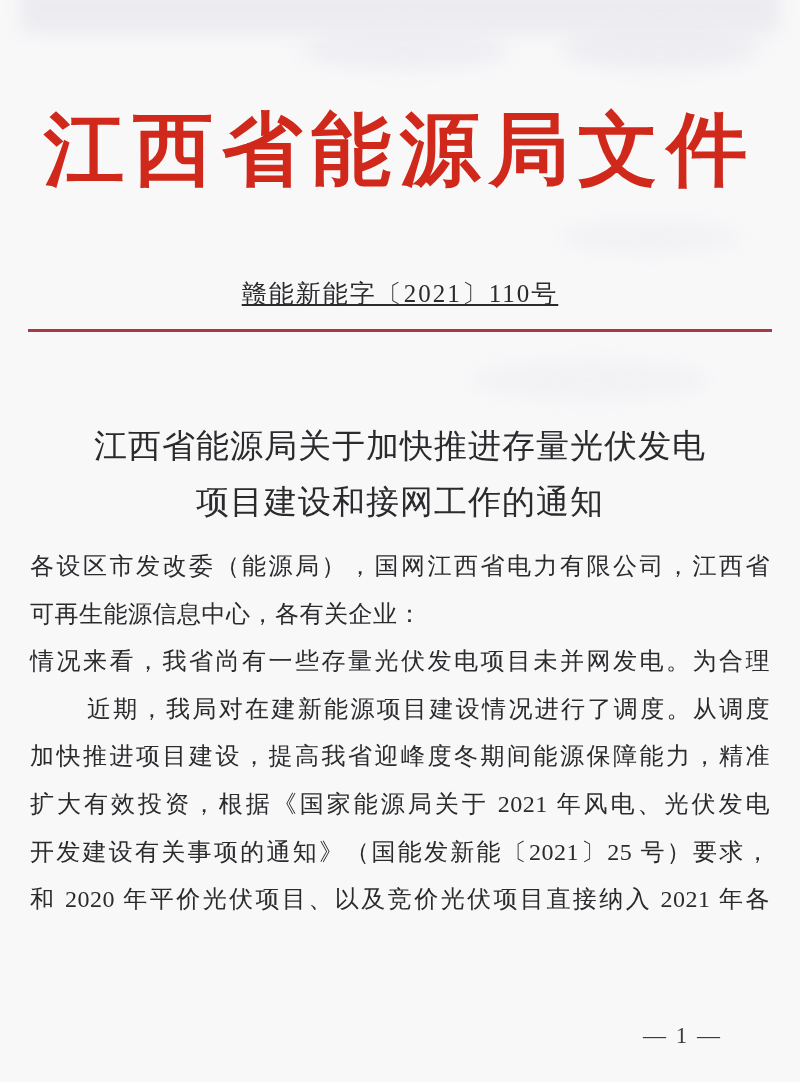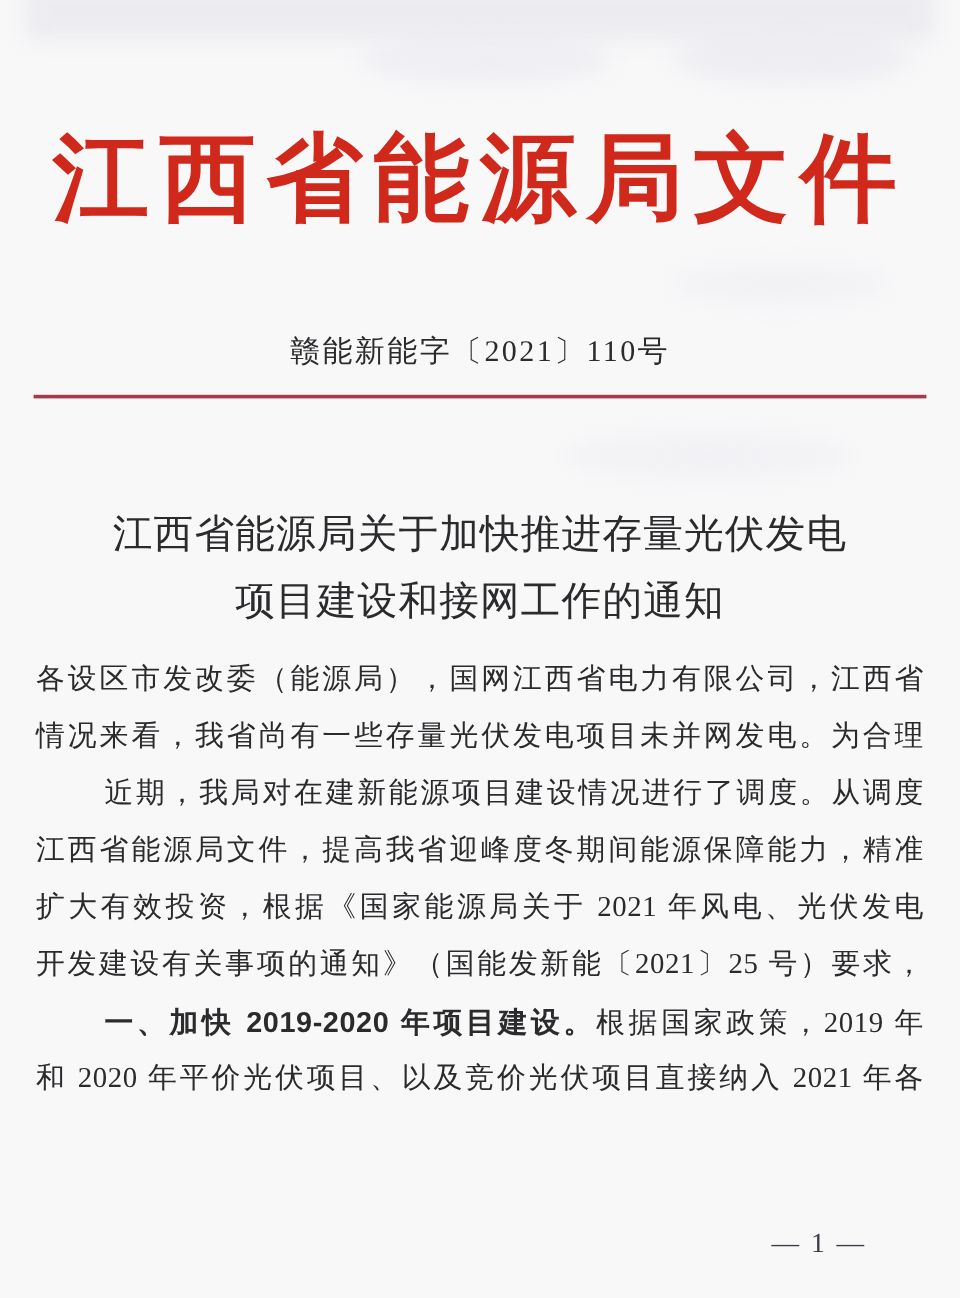--- a/index.html
+++ b/index.html
@@ -46,20 +46,21 @@
     white-space: nowrap;
   }
   .doc-number {
     position: absolute;
     left: 0; right: 0;
     top: 276px;
     text-align: center;
     font-size: 25px;
     line-height: 36px;
     letter-spacing: 2px;
+    text-decoration: underline;
   }
   .red-rule {
     position: absolute;
     left: 28px;
     top: 329px;
     width: 744px;
     height: 3px;
     background: var(--rule-red);
   }
   .doc-title {
@@ -122,23 +123,23 @@
 
   <div class="red-rule"></div>
 
   <div class="doc-title">
     <div>江西省能源局关于加快推进存量光伏发电</div>
     <div>项目建设和接网工作的通知</div>
   </div>
 
   <div class="body-lines" id="body-lines">
       <div class="bline fill"><span>各设区市发改委（能源局），国网江西省电力有限公司，江西省</span></div>
+      <div class="bline"><span>可再生能源信息中心，各有关企业：</span></div>
       <div class="bline fill"><span>情况来看，我省尚有一些存量光伏发电项目未并网发电。为合理</span></div>
       <div class="bline fill indent"><span>近期，我局对在建新能源项目建设情况进行了调度。从调度</span></div>
-      <div class="bline fill"><span>江西省能源局文件，提高我省迎峰度冬期间能源保障能力，精准</span></div>
+      <div class="bline fill"><span>加快推进项目建设，提高我省迎峰度冬期间能源保障能力，精准</span></div>
       <div class="bline fill"><span>扩大有效投资，根据《国家能源局关于 2021 年风电、光伏发电</span></div>
       <div class="bline fill"><span>开发建设有关事项的通知》（国能发新能〔2021〕25 号）要求，</span></div>
-      <div class="bline fill indent"><span class="seg-bold">一、加快 2019-2020 年项目建设。</span><span>根据国家政策，2019 年</span></div>
       <div class="bline fill"><span>和 2020 年平价光伏项目、以及竞价光伏项目直接纳入 2021 年各</span></div>
     </div>
 
   <div class="page-number">— 1 —</div>
 </div>
 
 </body></html>

